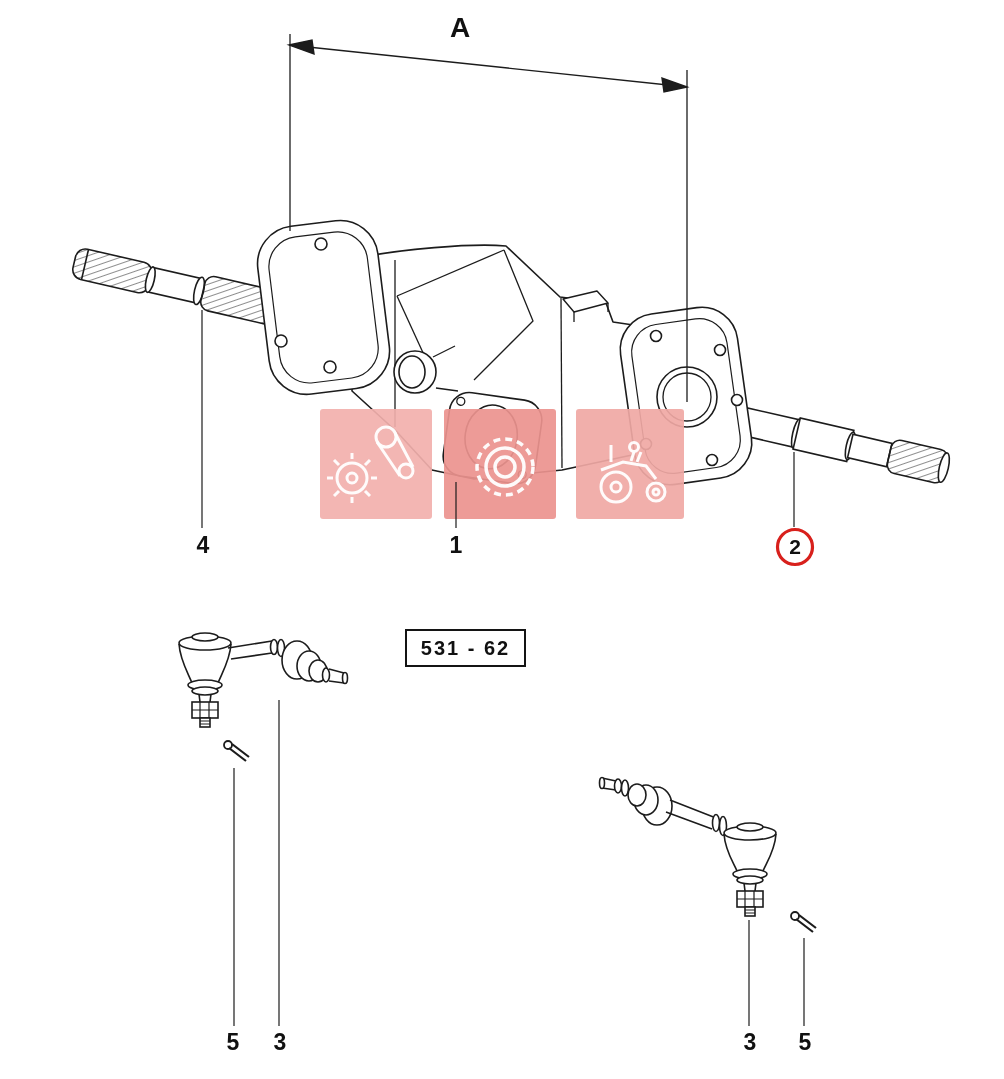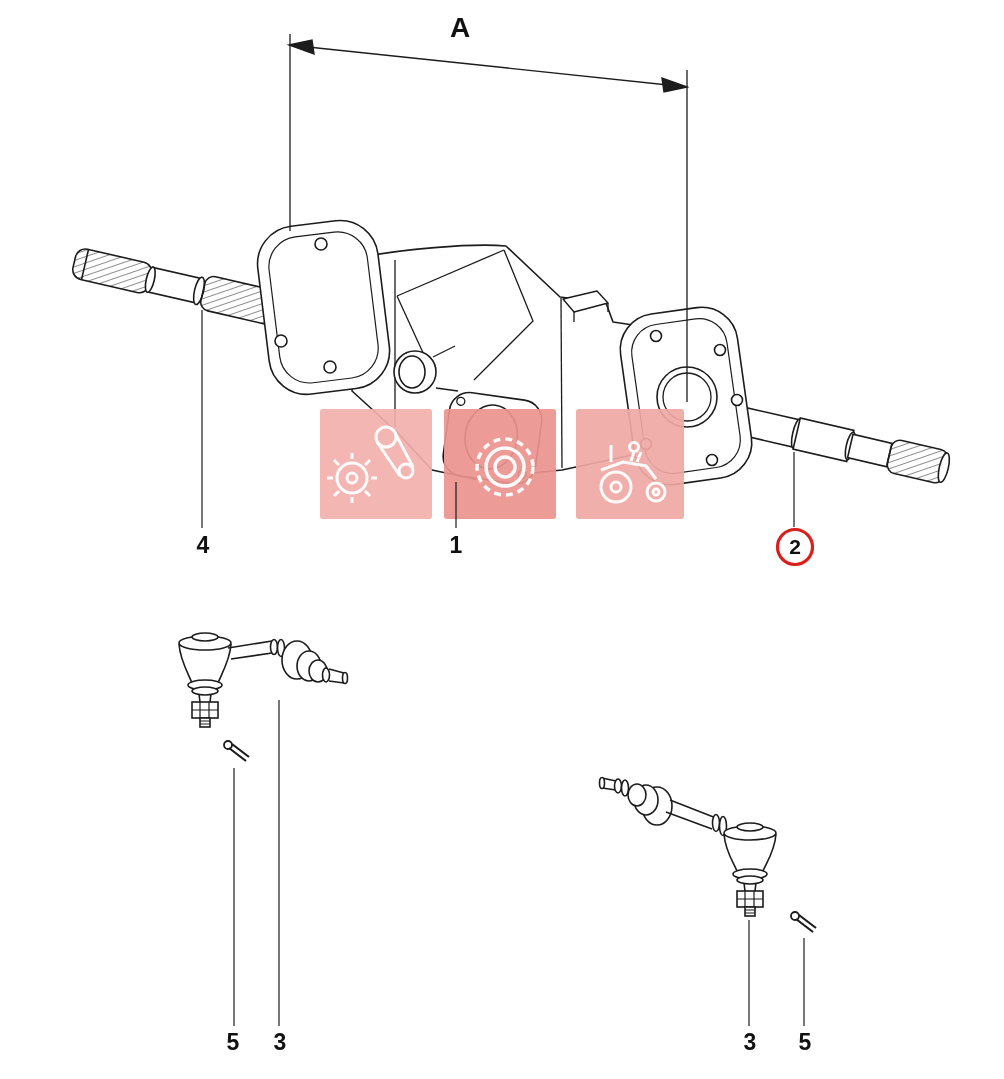--- a/index.html
+++ b/index.html
@@ -249,20 +249,23 @@
   </svg>
 
   <div class="dim-label">A</div>
 
   <div class="part-label" style="left:190px; top:532px;">4</div>
 
   <div class="part-label" style="left:443px; top:532px;">1</div>
 
   <div class="part-label" style="left:782px; top:534px; font-size:21px;">2</div>
 
+  <div class="refbox">
+    <span>531 - 62</span>
+  </div>
 
   <div class="part-label" style="left:220px; top:1029px;">5</div>
 
   <div class="part-label" style="left:267px; top:1029px;">3</div>
 
   <div class="part-label" style="left:737px; top:1029px;">3</div>
 
   <div class="part-label" style="left:792px; top:1029px;">5</div>
 
 </div>

